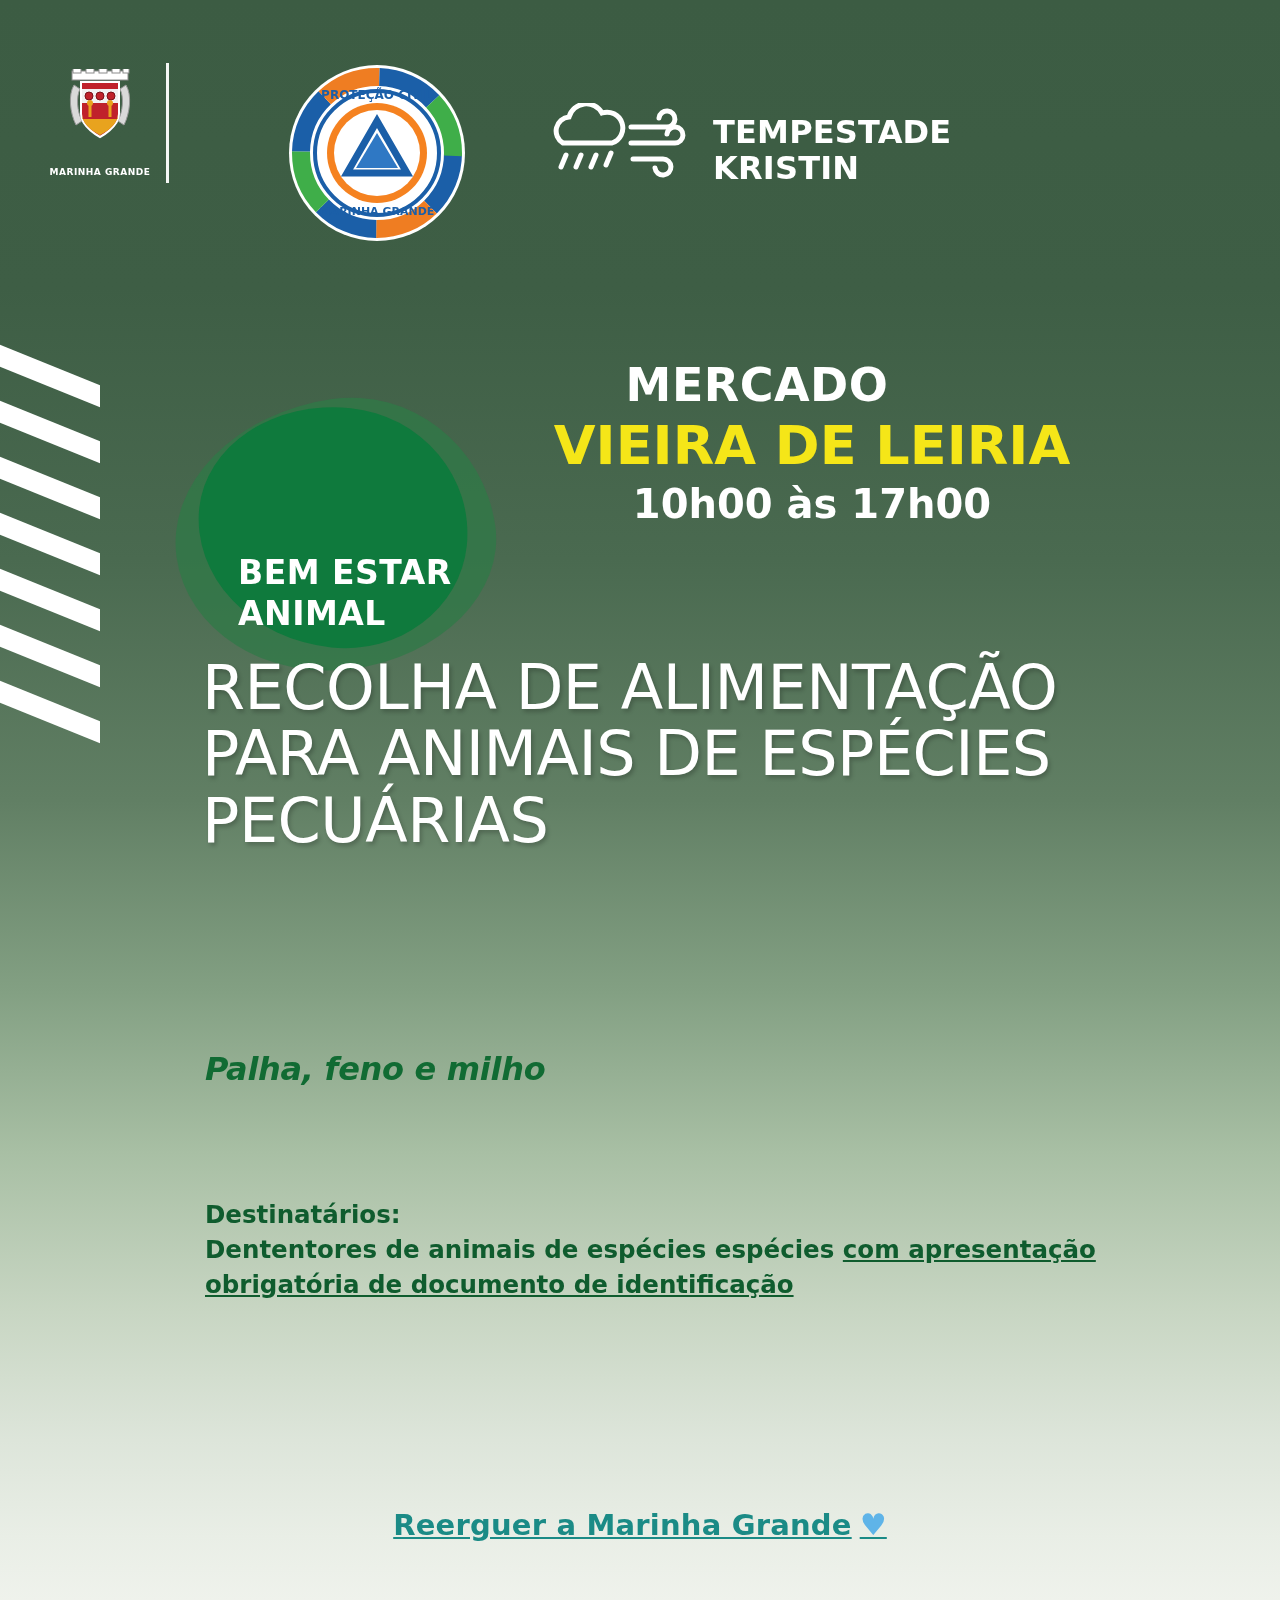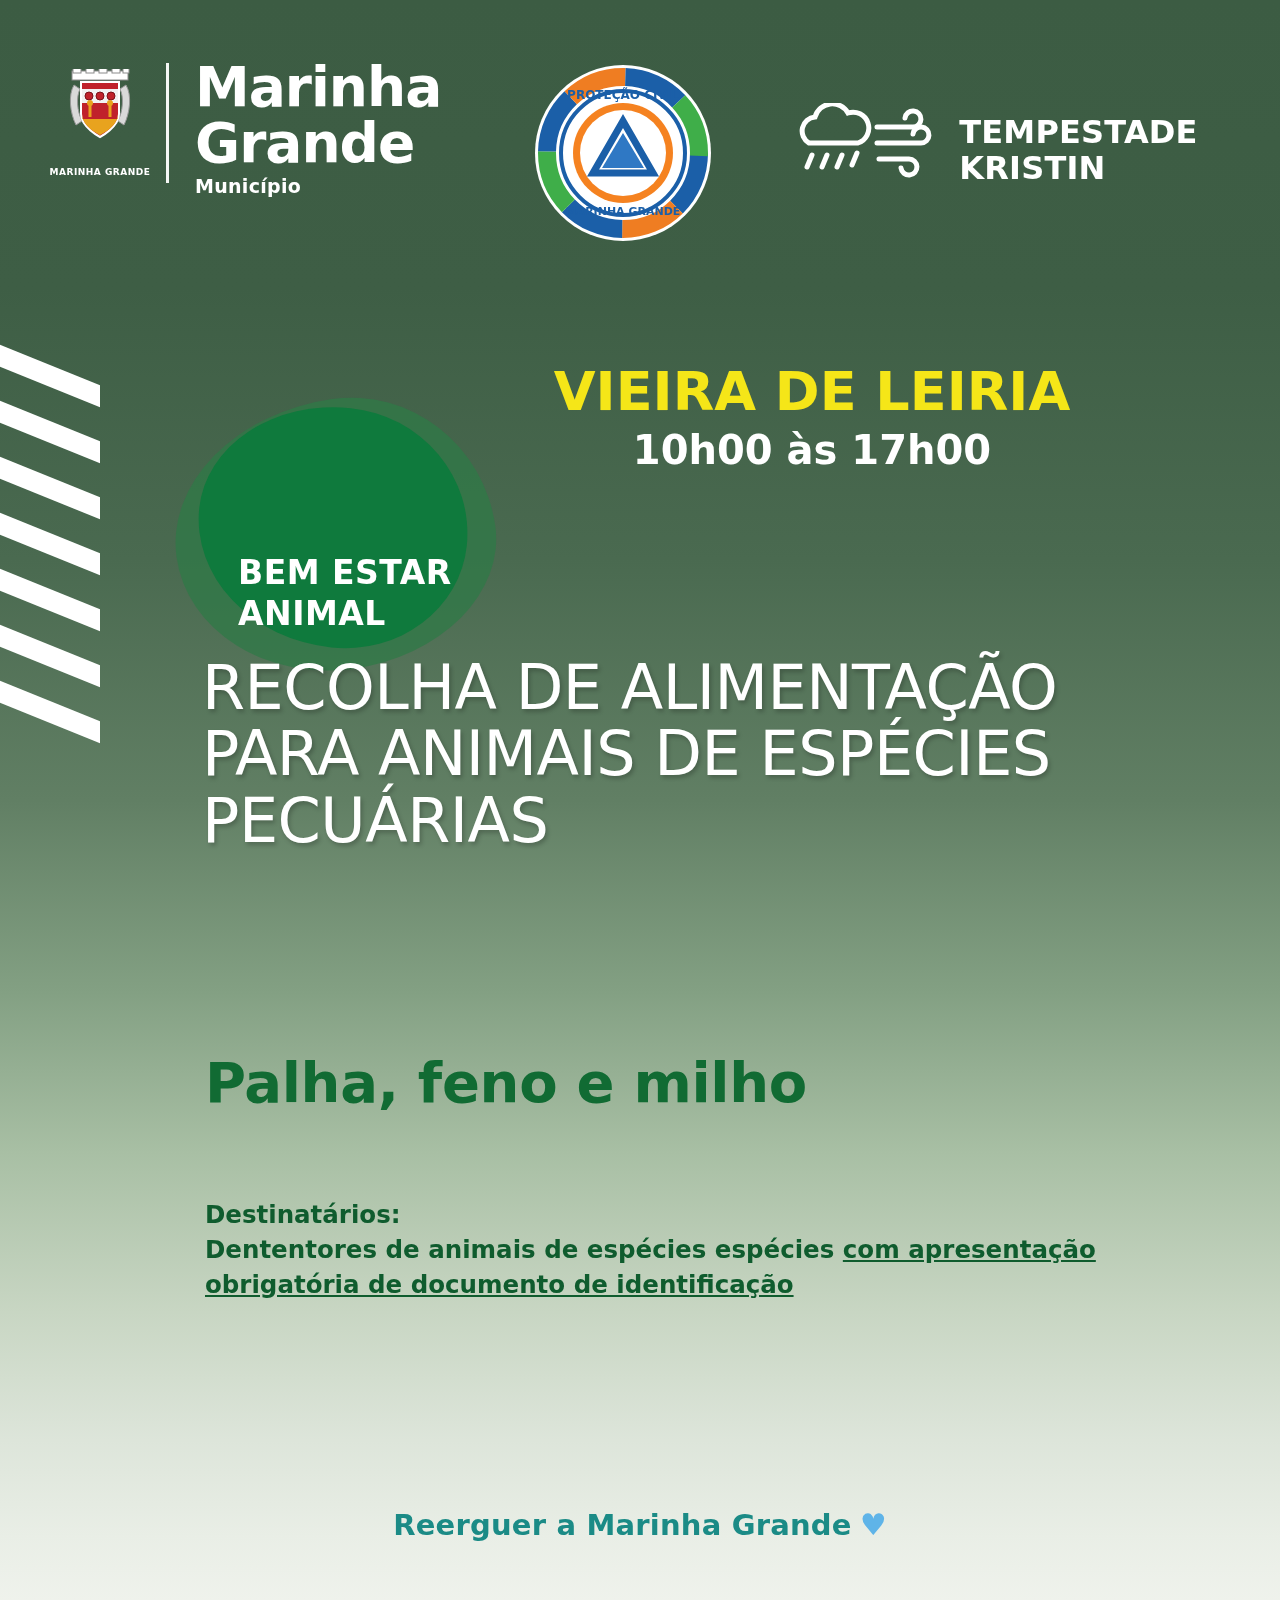--- a/index.html
+++ b/index.html
@@ -208,22 +208,23 @@
     letter-spacing: -.5px;
     text-shadow: 2px 3px 4px rgba(0,0,0,.22);
   }
 
   .subtitle {
     position: absolute;
     left: 205px;
     top: 1050px;
     color: #116b33;
     font-weight: bold;
-    font-size: 56px;
+    font-size: 32px;
     letter-spacing: -.3px;
+    font-style: italic;
   }
 
   .recipients {
     position: absolute;
     left: 205px;
     top: 1198px;
     width: 900px;
     color: #0f5c2e;
     font-weight: bold;
     font-size: 24.5px;
@@ -235,20 +236,21 @@
   .footer {
     position: absolute;
     left: 0;
     bottom: 58px;
     width: 1280px;
     text-align: center;
     color: #1b8b86;
     font-weight: bold;
     font-size: 29px;
     letter-spacing: .2px;
+    text-decoration: underline;
   }
   .footer .heart {
     color: #5fb4e8;
     font-size: 30px;
     margin-left: 8px;
   }
 </style>
 </head>
 <body>
 
@@ -298,25 +300,20 @@
             <path d="M42 34 L42 48" stroke="#e8a31e" stroke-width="3"></path>
             <circle cx="22" cy="34" r="3" fill="#e8a31e"></circle>
             <circle cx="42" cy="34" r="3" fill="#e8a31e"></circle>
           </svg>
         </div>
         <div class="crest-text">MARINHA GRANDE</div>
       </div>
 
       <div class="brand-divider"></div>
 
-      <div class="brand-names">
-        <div class="brand-line1">Marinha</div>
-        <div class="brand-line2">Grande</div>
-        <div class="brand-sub">Município</div>
-      </div>
     </div>
 
     <div class="pc-logo">
       <svg width="180" height="180" viewBox="0 0 180 180">
         <circle cx="90" cy="90" r="88" fill="#ffffff"></circle>
 
         <g stroke-width="18" fill="none">
           <circle cx="90" cy="90" r="76" stroke="#1b5fa8" stroke-dasharray="60 417"></circle>
           <circle cx="90" cy="90" r="76" stroke="#ef7d22" stroke-dasharray="60 417" stroke-dashoffset="-60"></circle>
           <circle cx="90" cy="90" r="76" stroke="#1b5fa8" stroke-dasharray="60 417" stroke-dashoffset="-120"></circle>
@@ -355,20 +352,21 @@
         </svg>
       </div>
       <div class="storm-text">
         <div>TEMPESTADE</div>
         <div>KRISTIN</div>
       </div>
     </div>
   </div>
 
   <div class="market">
+    <div class="market-label">MERCADO</div>
     <div class="market-name">VIEIRA DE LEIRIA</div>
     <div class="market-hours">10h00 às 17h00</div>
   </div>
 
   <div class="tag">
     <div>BEM ESTAR</div>
     <div>ANIMAL</div>
   </div>
 
   <div class="title">RECOLHA DE ALIMENTAÇÃO PARA ANIMAIS DE ESPÉCIES PECUÁRIAS</div>

